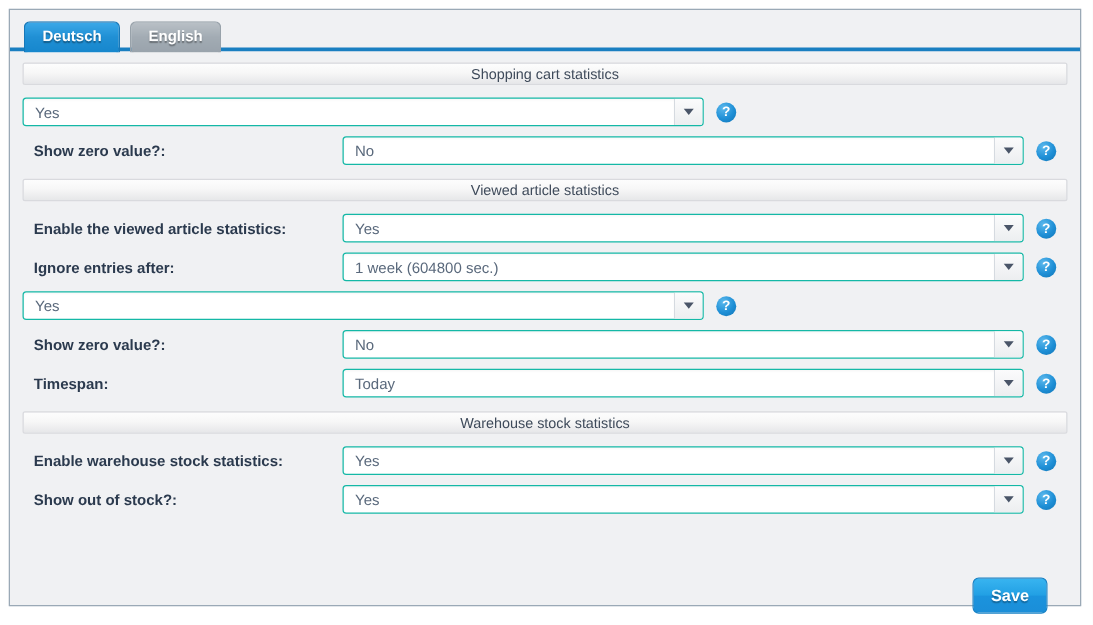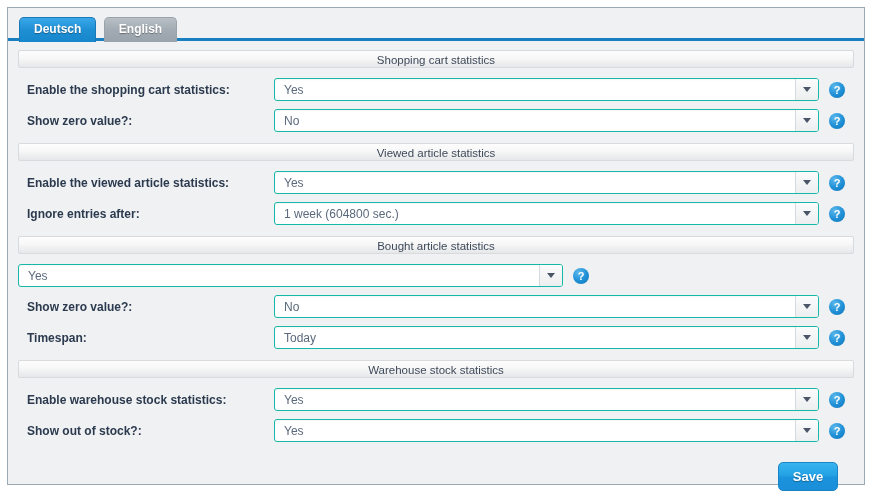--- a/index.html
+++ b/index.html
@@ -206,21 +206,20 @@
       </div>
     </div>
 
     <div class="form-body">
 
       <div class="section-header">
         <span>Shopping cart statistics</span>
       </div>
 
       <div class="row">
-        <div class="row-label">Enable the shopping cart statistics:</div>
         <div class="select">
           <div class="select-value">Yes</div>
           <div class="select-arrow">
               <span class="caret"></span>
             </div>
         </div>
         <div class="help-icon">?</div>
       </div>
 
       <div class="row">
@@ -253,23 +252,20 @@
         <div class="row-label">Ignore entries after:</div>
         <div class="select">
           <div class="select-value">1 week (604800 sec.)</div>
           <div class="select-arrow">
               <span class="caret"></span>
             </div>
         </div>
         <div class="help-icon">?</div>
       </div>
 
-      <div class="section-header spaced">
-        <span>Bought article statistics</span>
-      </div>
 
       <div class="row">
         <div class="select">
           <div class="select-value">Yes</div>
           <div class="select-arrow">
               <span class="caret"></span>
             </div>
         </div>
         <div class="help-icon">?</div>
       </div>

